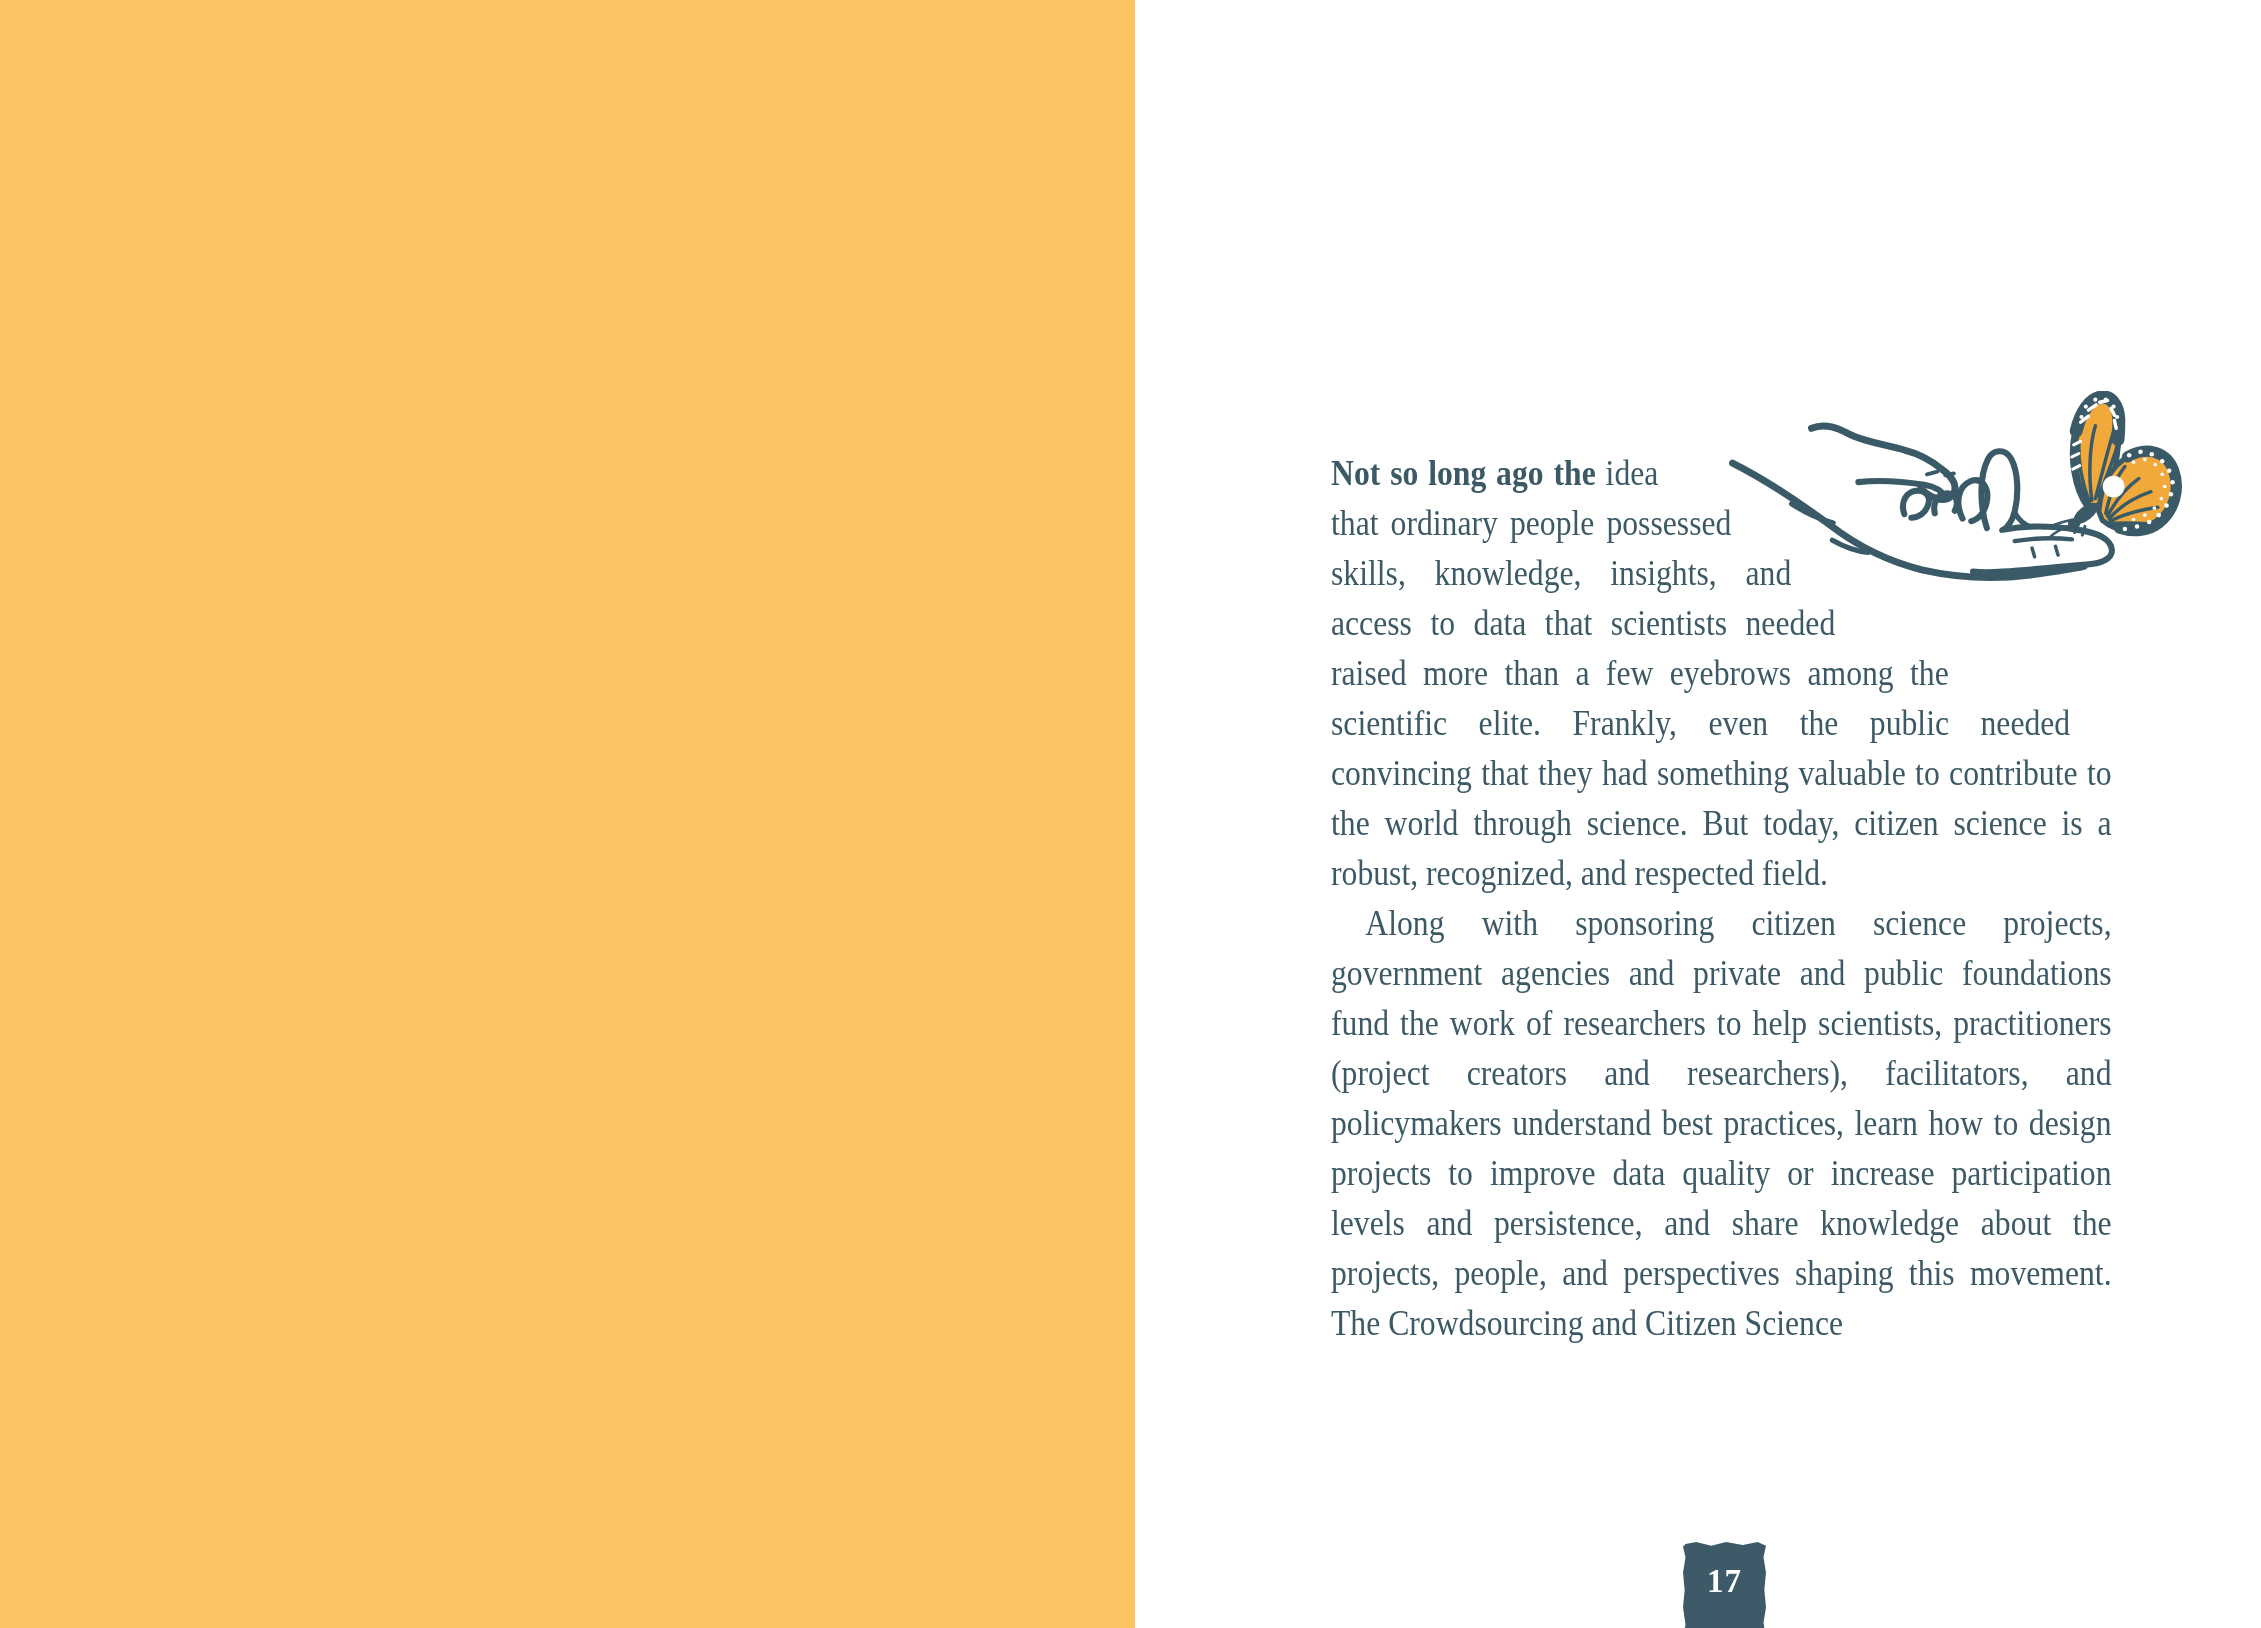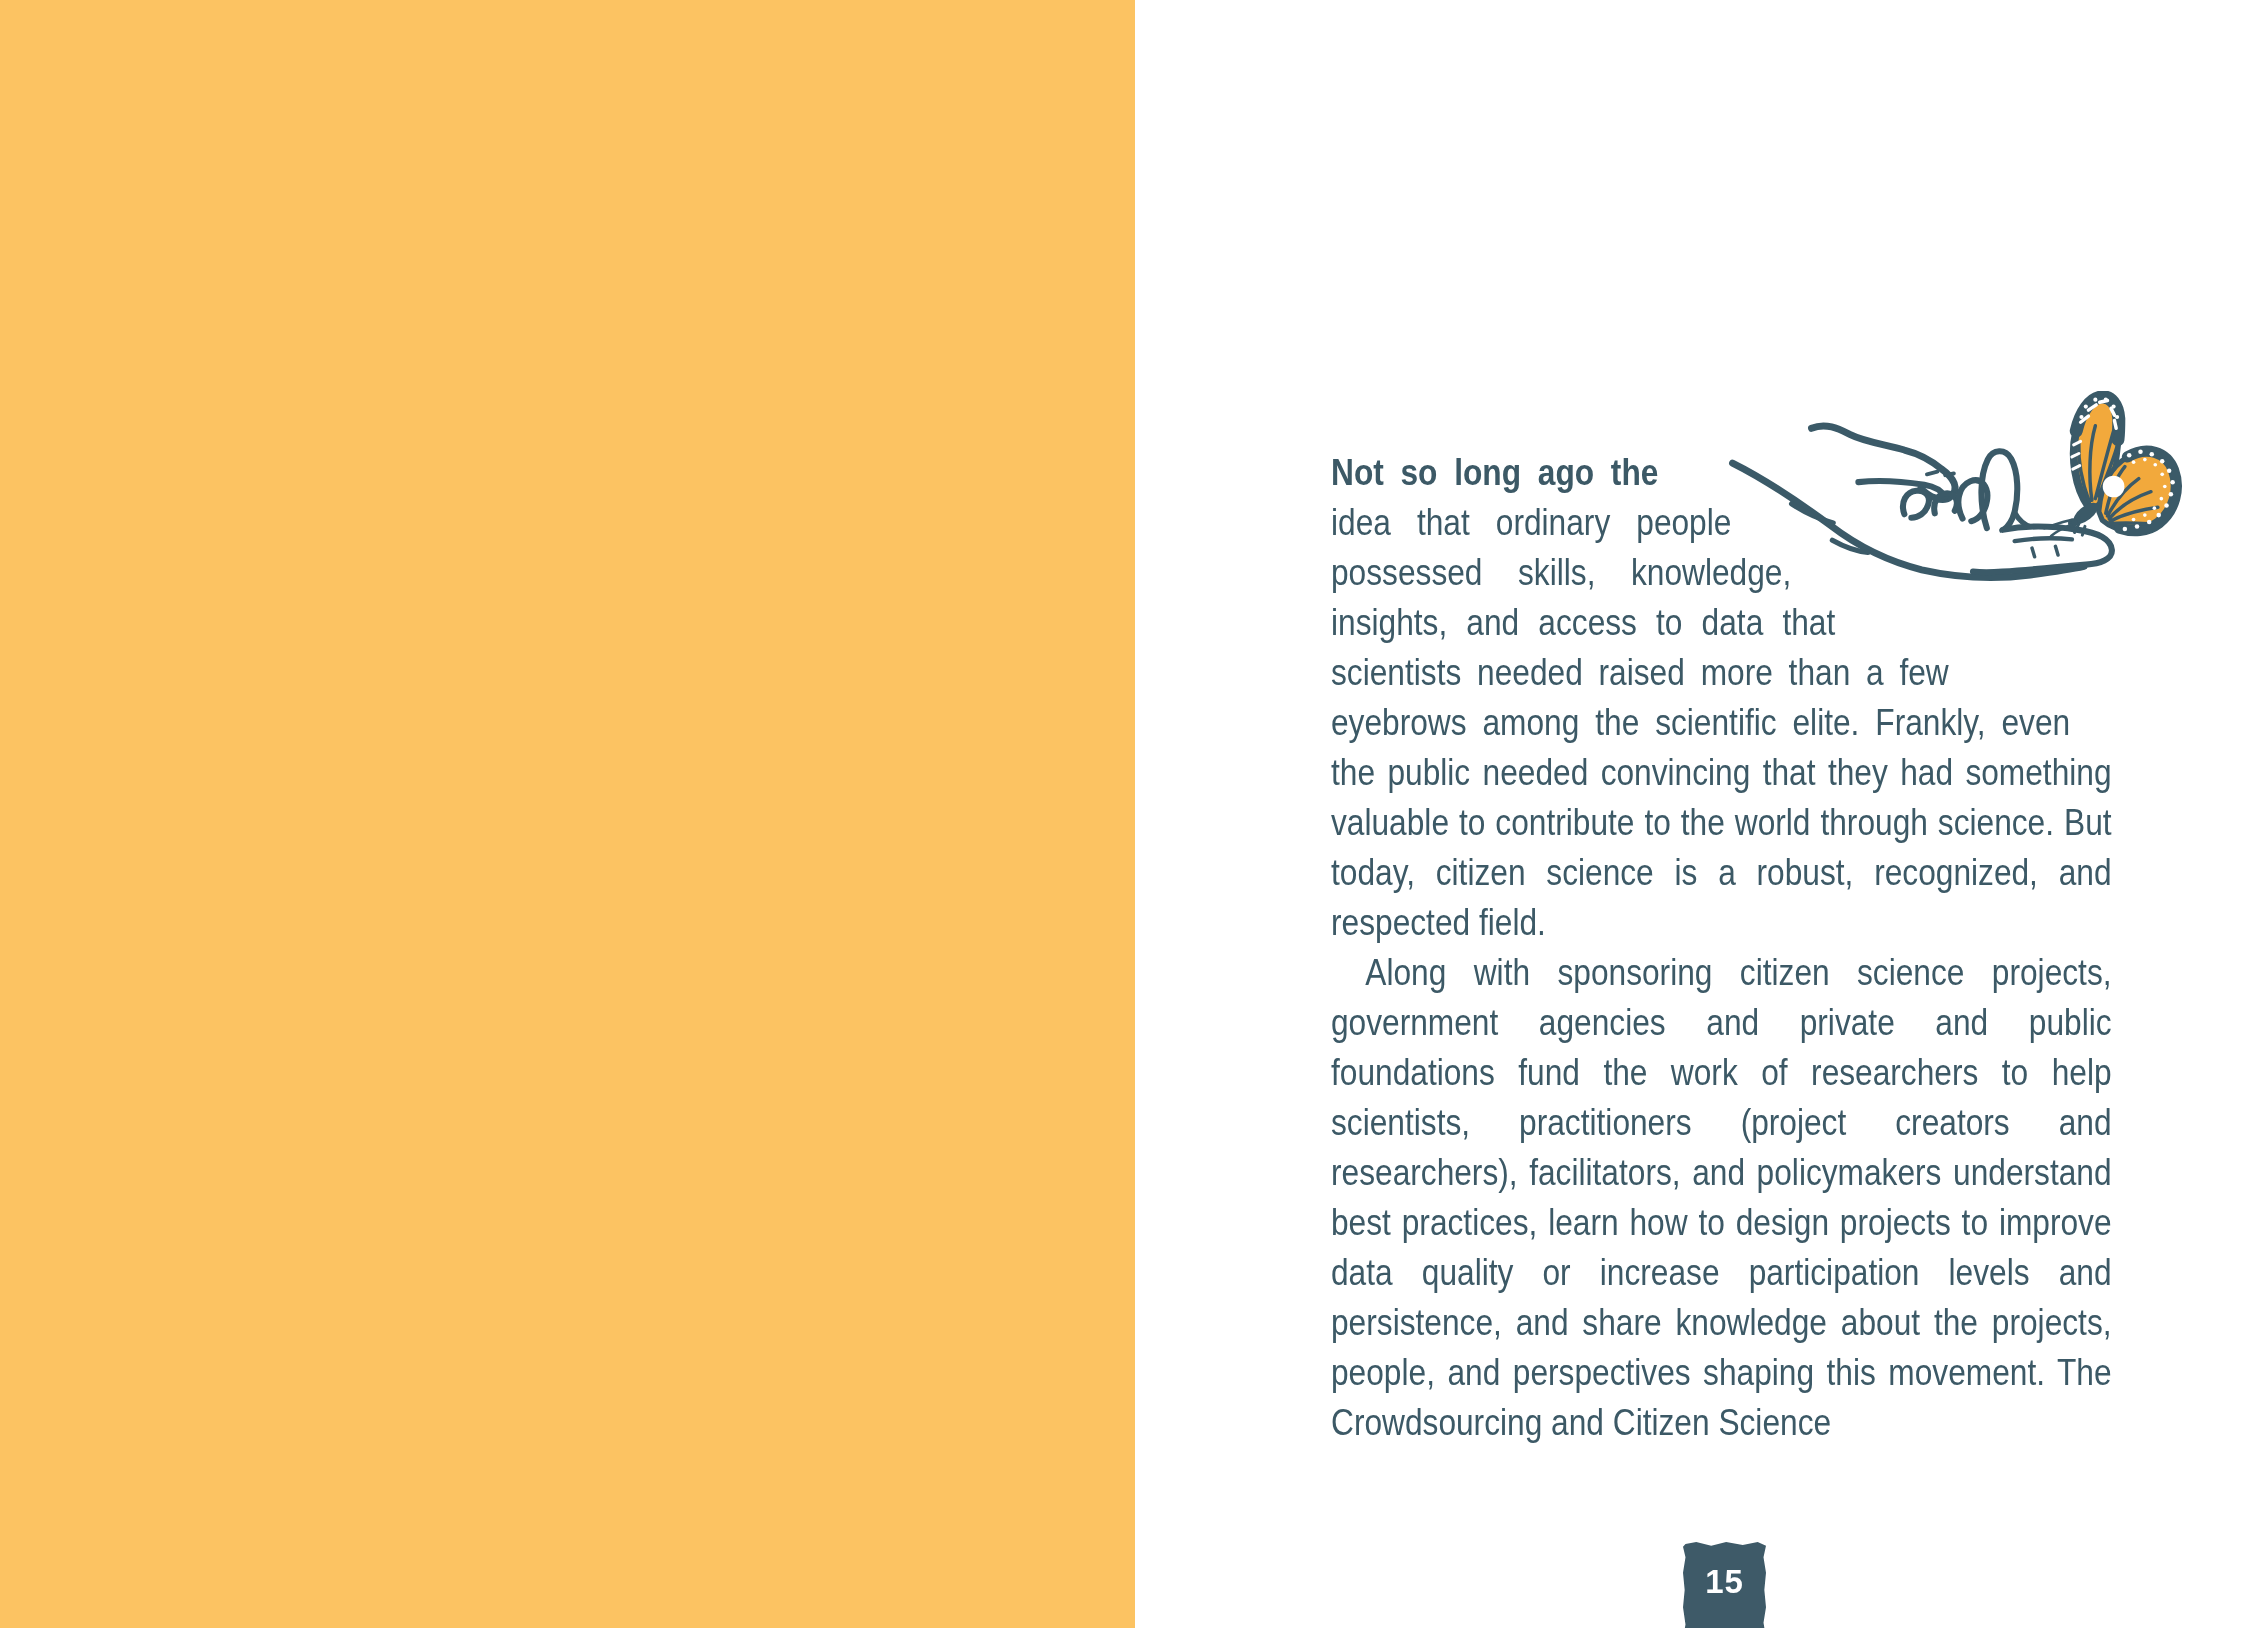--- a/index.html
+++ b/index.html
@@ -4,21 +4,21 @@
 <style>
   html, body { margin: 0; padding: 0; }
   body { background: #888; }
 
   .spread {
     position: relative;
     width: 2261px;
     height: 1628px;
     background: var(--background, #ffffff);
     overflow: hidden;
-    font-family: Liberation Sans, sans-serif;
+    font-family: Liberation Serif, serif;
   }
 
   .left-page {
     position: absolute;
     left: 0; top: 0;
     width: 1135px; height: 1628px;
     background: var(--left-panel, #FCC362);
   }
 
   .right-page {
@@ -176,18 +176,18 @@
       </g>
     </svg>
 
     <div class="text-col">
       <div class="wrap-spacer"></div>
       <p><span class="lead">Not so long ago the</span> <span>idea that ordinary people possessed skills, knowledge, insights, and access to data that scientists needed raised more than a few eyebrows among the scientific elite. Frankly, even the public needed convincing that they had something valuable to contribute to the world through science. But today, citizen science is a robust, recognized, and respected field.</span></p>
       <p class="p2">Along with sponsoring citizen science projects, government agencies and private and public foundations fund the work of researchers to help scientists, practitioners (project creators and researchers), facilitators, and policymakers understand best practices, learn how to design projects to improve data quality or increase participation levels and persistence, and share knowledge about the projects, people, and perspectives shaping this movement. The Crowdsourcing and Citizen Science</p>
     </div>
 
     <div class="pagenum-box">
-      <span>15</span>
+      <span>17</span>
     </div>
 
   </div>
 </div>
 
 
 </body></html>

